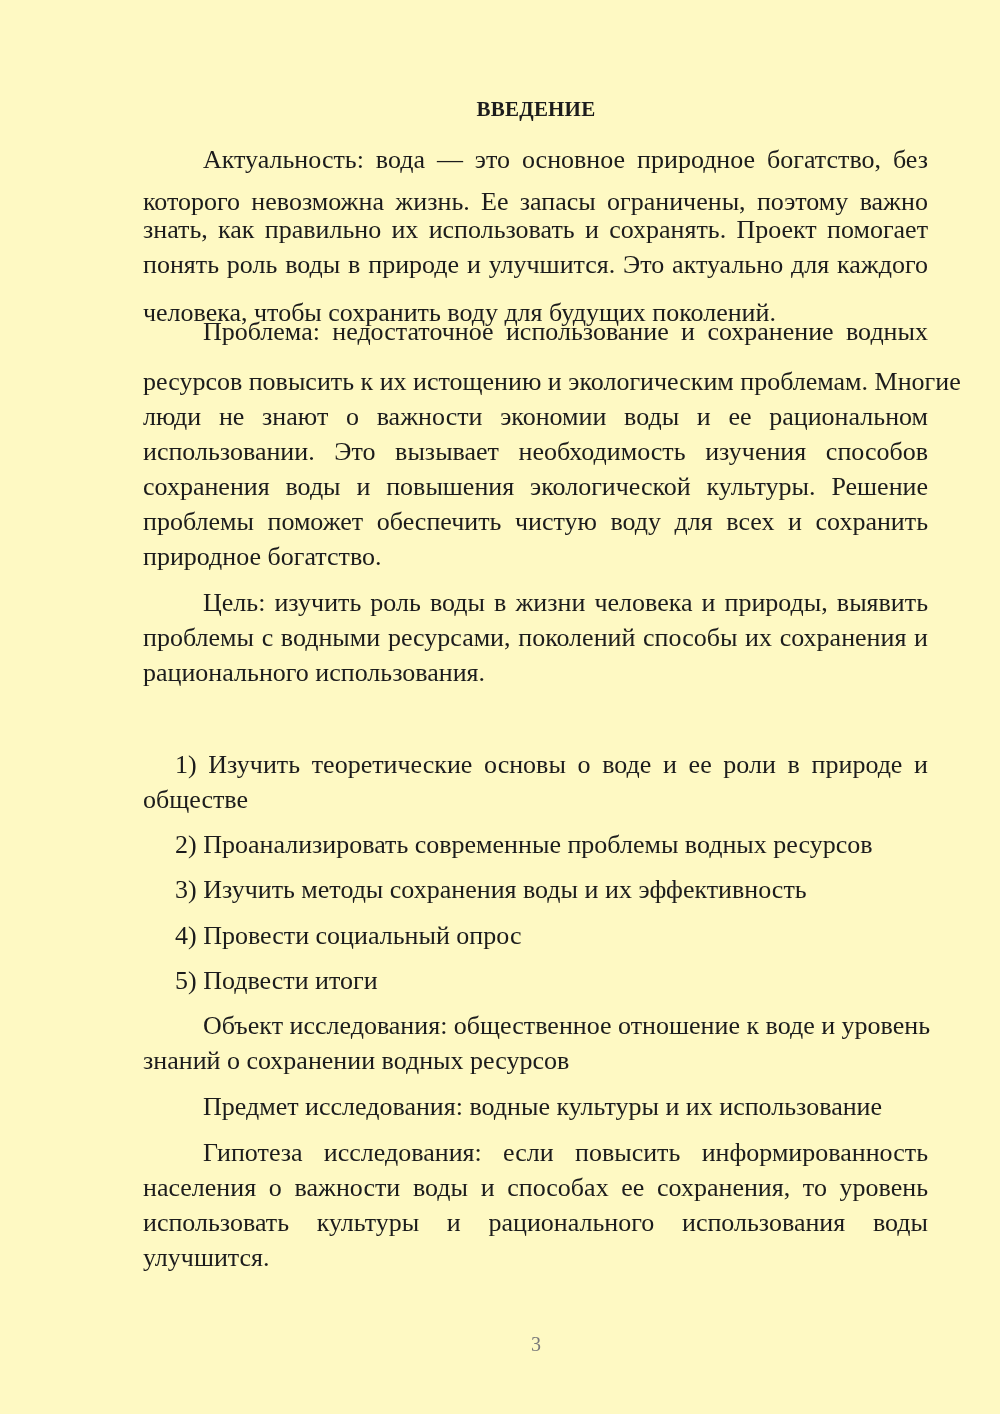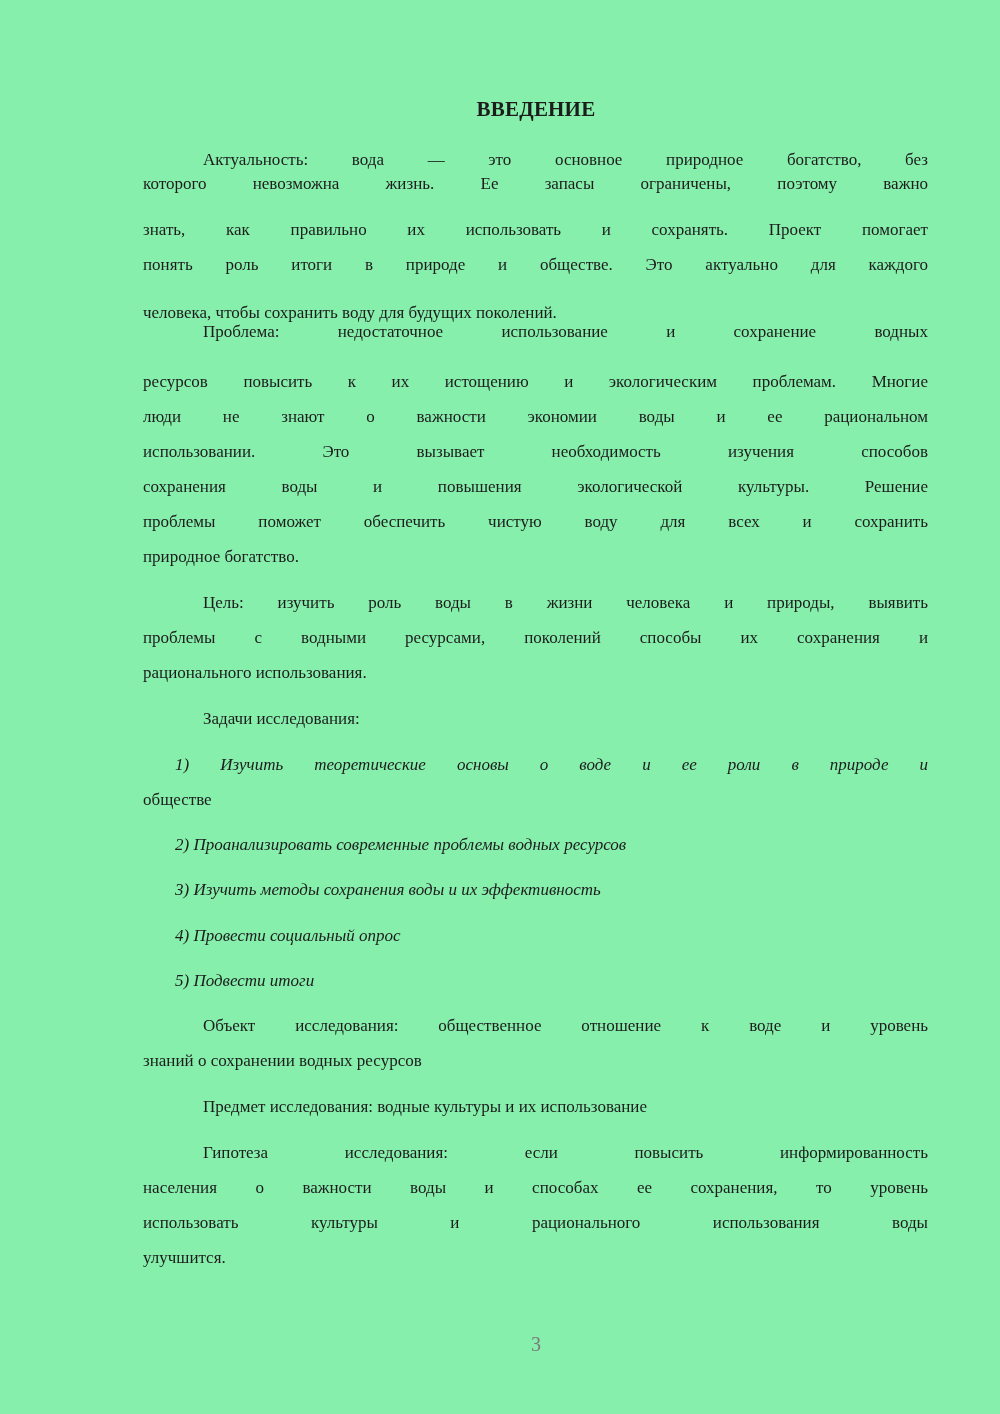--- a/index.html
+++ b/index.html
@@ -13,87 +13,86 @@
     position: relative;
     overflow: hidden;
     font-family: "Liberation Serif", "DejaVu Serif", serif;
     color: #1c1c1c;
   }
   .page {
     position: absolute;
     left: 0; top: 0;
     width: 1000px;
     height: 1414px;
-    background: #86efac;
+    background: #fef9c3;
   }
   .title {
     position: absolute;
     left: 0;
     width: 1072px;
     top: 97px;
     text-align: center;
     font-weight: bold;
     font-size: 21px;
     letter-spacing: 0.2px;
   }
   .line {
     position: absolute;
     left: 143px;
     width: 785px;
-    font-size: 17px;
+    font-size: 26px;
     line-height: 28px;
     white-space: nowrap;
     text-align: justify;
     text-align-last: justify;
   }
   .line.indent { left: 203px; width: 725px; }
-  .line.list { left: 175px; width: 753px; font-style: italic; }
+  .line.list { left: 175px; width: 753px; }
   .line.last { text-align-last: left; }
   .page-number {
     position: absolute;
     left: 0;
     width: 1072px;
     top: 1333px;
     text-align: center;
     font-size: 20px;
     color: #7a7a7a;
   }
 </style>
 </head>
 <body>
 
 <div class="page">
 
   <div class="title">ВВЕДЕНИЕ</div>
 
   <div>
     <div class="line indent" style="top:146px">Актуальность: вода — это основное природное богатство, без</div>
-    <div class="line" style="top:170px">которого невозможна жизнь. Ее запасы ограничены, поэтому важно</div>
+    <div class="line" style="top:188px">которого невозможна жизнь. Ее запасы ограничены, поэтому важно</div>
     <div class="line" style="top:216px">знать, как правильно их использовать и сохранять. Проект помогает</div>
-    <div class="line" style="top:251px">понять роль итоги в природе и обществе. Это актуально для каждого</div>
+    <div class="line" style="top:251px">понять роль воды в природе и улучшится. Это актуально для каждого</div>
     <div class="line last" style="top:299px">человека, чтобы сохранить воду для будущих поколений.</div>
   </div>
 
   <div>
     <div class="line indent" style="top:318px">Проблема: недостаточное использование и сохранение водных</div>
     <div class="line" style="top:368px">ресурсов повысить к их истощению и экологическим проблемам. Многие</div>
     <div class="line" style="top:403px">люди не знают о важности экономии воды и ее рациональном</div>
     <div class="line" style="top:438px">использовании. Это вызывает необходимость изучения способов</div>
     <div class="line" style="top:473px">сохранения воды и повышения экологической культуры. Решение</div>
     <div class="line" style="top:508px">проблемы поможет обеспечить чистую воду для всех и сохранить</div>
     <div class="line last" style="top:543px">природное богатство.</div>
   </div>
 
   <div>
     <div class="line indent" style="top:589px">Цель: изучить роль воды в жизни человека и природы, выявить</div>
     <div class="line" style="top:624px">проблемы с водными ресурсами, поколений способы их сохранения и</div>
     <div class="line last" style="top:659px">рационального использования.</div>
   </div>
 
-  <div class="line indent last" style="top:705px">Задачи исследования:</div>
 
   <div>
     <div class="line list" style="top:751px">1) Изучить теоретические основы о воде и ее роли в природе и</div>
     <div class="line last" style="top:786px">обществе</div>
     <div class="line list last" style="top:831px">2) Проанализировать современные проблемы водных ресурсов</div>
     <div class="line list last" style="top:876px">3) Изучить методы сохранения воды и их эффективность</div>
     <div class="line list last" style="top:922px">4) Провести социальный опрос</div>
     <div class="line list last" style="top:967px">5) Подвести итоги</div>
   </div>
 

